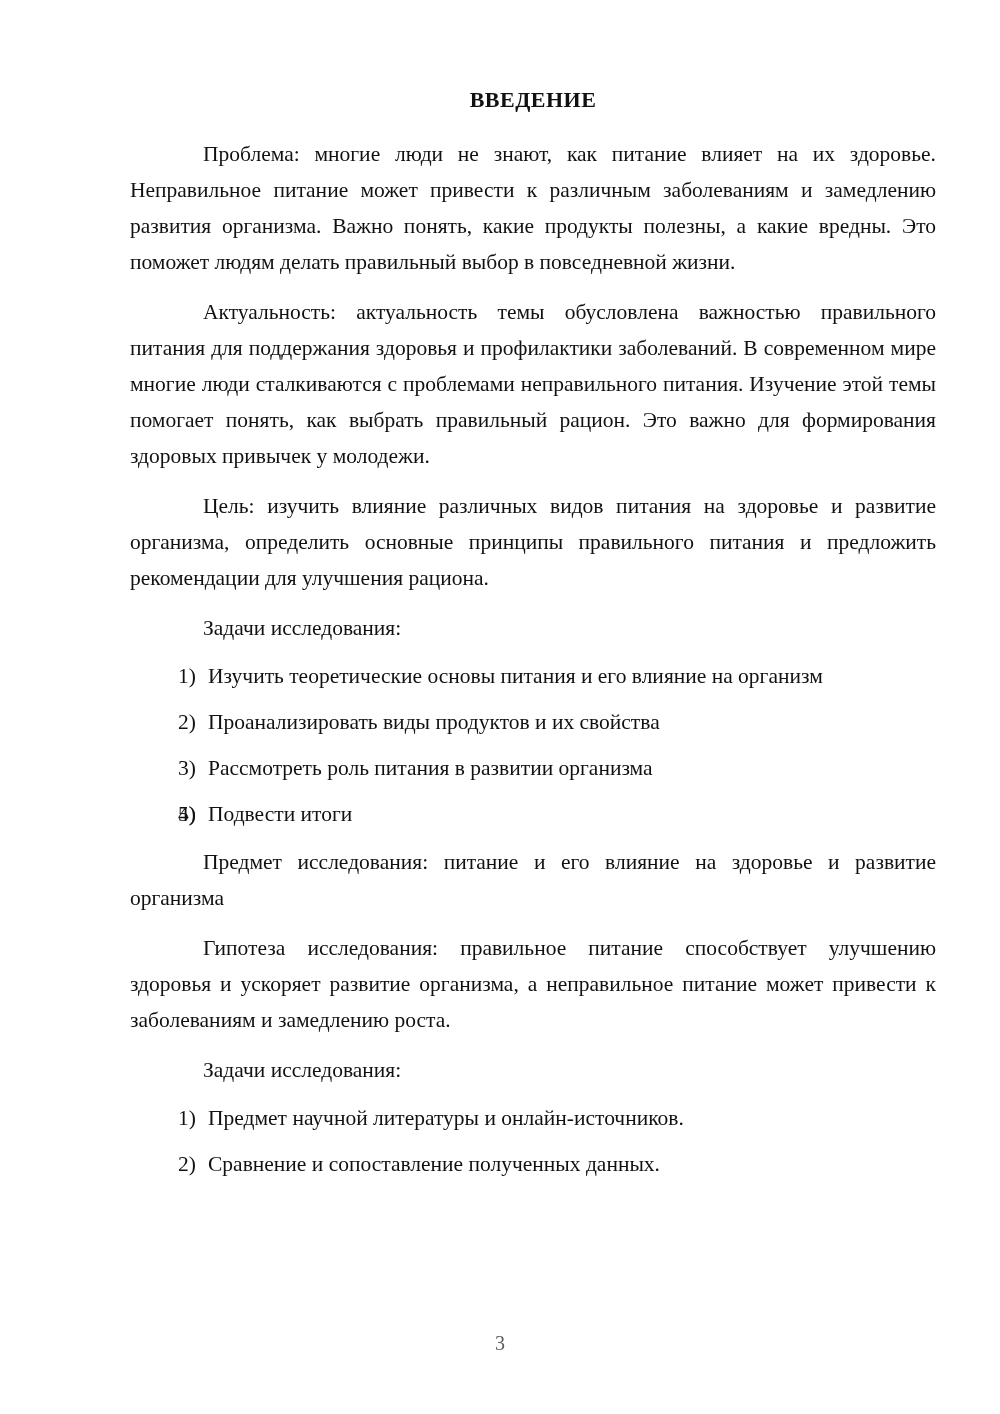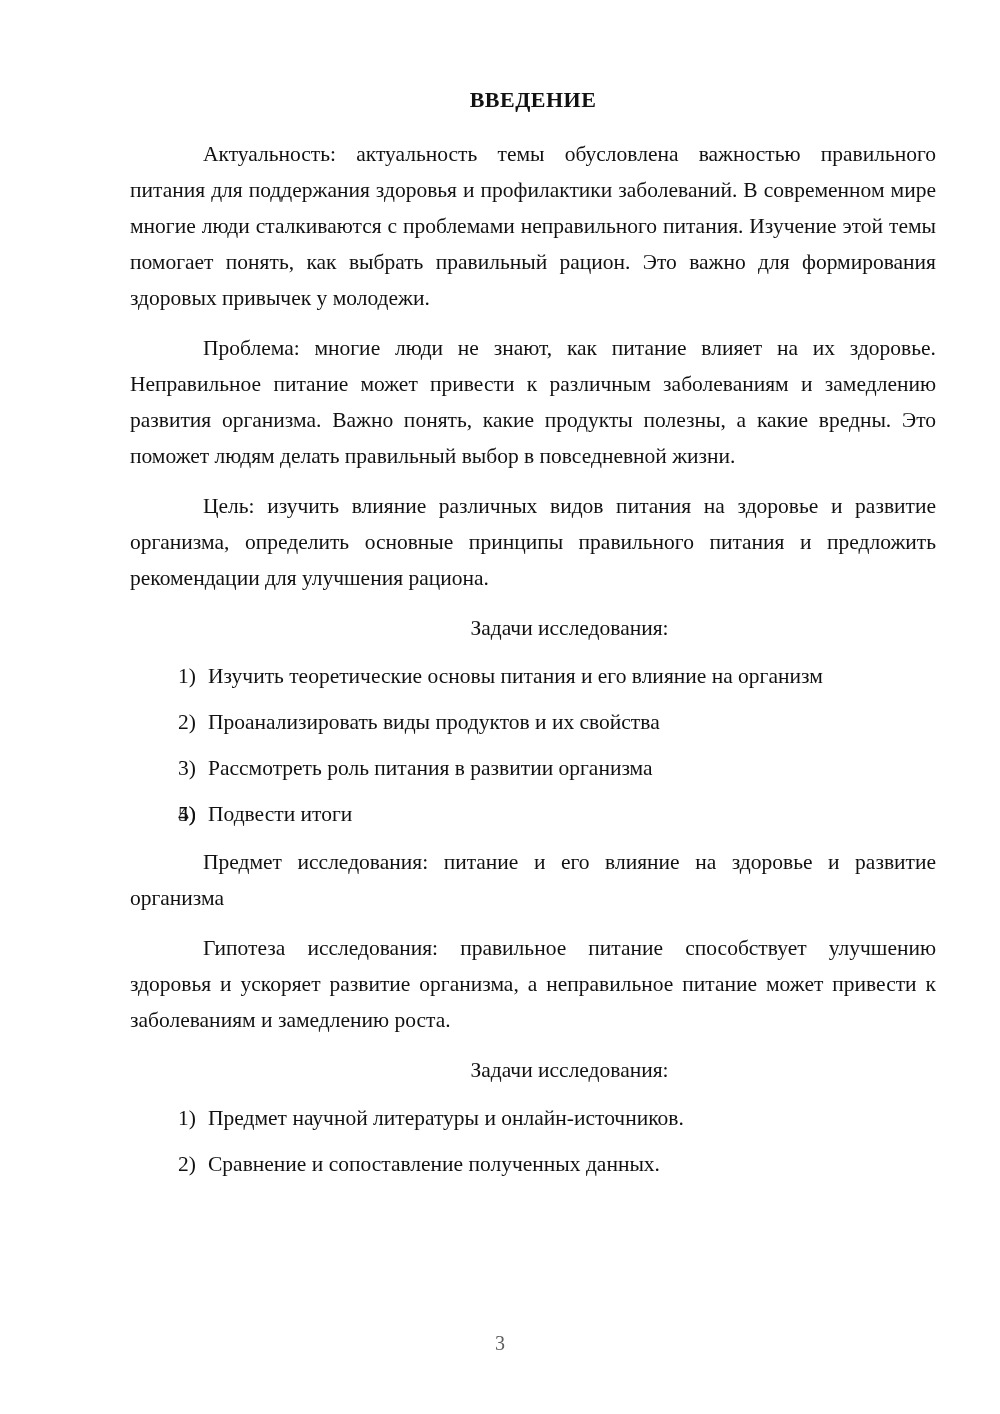--- a/index.html
+++ b/index.html
@@ -41,21 +41,21 @@
     text-align: justify;
     text-justify: inter-word;
     text-indent: 73px;
     margin: 0 0 14px 0;
     hyphens: none;
   }
   .subhead {
     font-size: 21.5px;
     line-height: 36px;
     text-indent: 73px;
-    text-align: center;
+    text-align: left;
     margin: 0 0 12px 0;
   }
   .list {
     list-style: none;
     margin: 0 0 12px 0;
     padding: 0;
   }
   .list li {
     font-size: 21.5px;
     line-height: 36px;
@@ -87,23 +87,23 @@
 </style>
 </head>
 <body>
 
 <div class="page">
 
   <div class="content">
 
     <h1 class="doc-title">ВВЕДЕНИЕ</h1>
 
+    <p class="para">Проблема: многие люди не знают, как питание влияет на их здоровье. Неправильное питание может привести к различным заболеваниям и замедлению развития организма. Важно понять, какие продукты полезны, а какие вредны. Это поможет людям делать правильный выбор в повседневной жизни.</p>
+
     <p class="para">Актуальность: актуальность темы обусловлена важностью правильного питания для поддержания здоровья и профилактики заболеваний. В современном мире многие люди сталкиваются с проблемами неправильного питания. Изучение этой темы помогает понять, как выбрать правильный рацион. Это важно для формирования здоровых привычек у молодежи.</p>
-
-    <p class="para">Проблема: многие люди не знают, как питание влияет на их здоровье. Неправильное питание может привести к различным заболеваниям и замедлению развития организма. Важно понять, какие продукты полезны, а какие вредны. Это поможет людям делать правильный выбор в повседневной жизни.</p>
 
     <p class="para">Цель: изучить влияние различных видов питания на здоровье и развитие организма, определить основные принципы правильного питания и предложить рекомендации для улучшения рациона.</p>
 
     <p class="subhead">Задачи исследования:</p>
 
     <ul class="list">
       <li>
         <span class="marker">1)</span><span class="item-text">Изучить теоретические основы питания и его влияние на организм</span>
       </li>
       <li>

